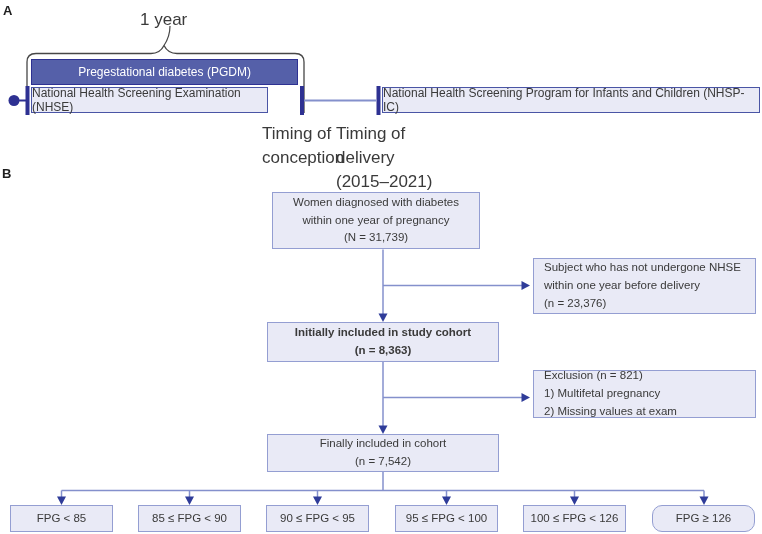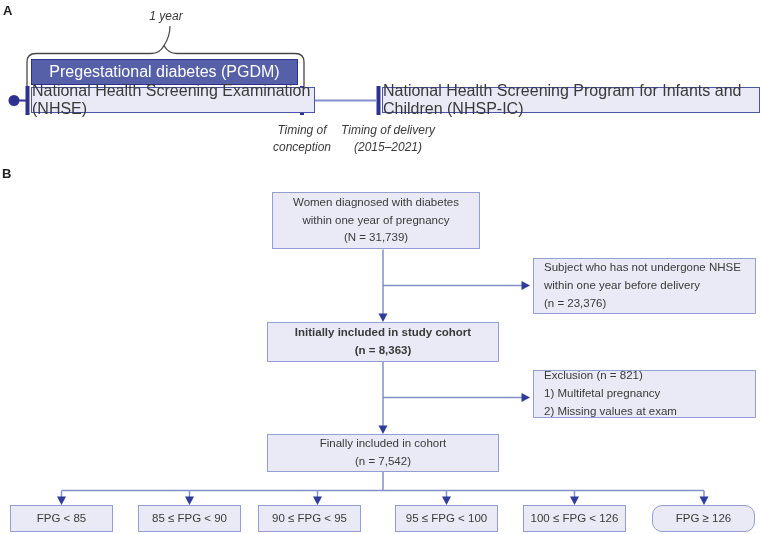--- a/index.html
+++ b/index.html
@@ -2,26 +2,26 @@
 <html style="--ink: #3a3a3a; --navy: #2e3192; --pgdm-fill: #5560a9; --pgdm-text: #ffffff; --timeline-border: #4a55a5; --box-border: #949ed2; --box-fill: #e9eaf6; --line: #8490cc; --arrow: #2f3c99; --brace: #474747;"><head>
 <meta charset="utf-8">
 <style>
   html,body{margin:0;padding:0;background:#fff;}
   .canvas{
     position:relative;width:762px;height:534px;background:#ffffff;overflow:hidden;
     font-family:"Liberation Sans","DejaVu Sans",sans-serif;color:var(--ink,#3a3a3a);
   }
   .abs{position:absolute;box-sizing:border-box;}
   .panel-label{font-weight:bold;font-size:13px;color:#1e1e1e;}
-  .lbl{font-size:12px;line-height:1.4;text-align:center;color:var(--ink);font-style:italic;}
+  .lbl{font-size:17px;line-height:1.4;text-align:left;color:var(--ink);}
   svg.layer{position:absolute;left:0;top:0;}
   .tbox{ 
     display:flex;align-items:center;justify-content:center;
     background:var(--box-fill);border:1.4px solid var(--timeline-border);
-    font-size:16px;color:var(--ink);
+    font-size:12px;color:var(--ink);
   }
   .tbox.pgdm{background:var(--pgdm-fill);border:1.6px solid var(--navy);color:var(--pgdm-text);}
   .fbox{ 
     display:flex;flex-direction:column;align-items:center;justify-content:center;
     background:var(--box-fill);border:1.4px solid var(--box-border);
     font-size:11.5px;line-height:1.55;text-align:center;color:var(--ink);
   }
   .fbox.left{align-items:flex-start;text-align:center;padding-left:10px;}
 </style>
 </head>
@@ -70,21 +70,21 @@
   </svg>
 
   <div class="abs panel-label" style="left:3px;top:3px;">A</div>
 
   <div class="abs lbl" style="left:140px;top:8px;width:52px;">1 year</div>
 
   <div class="abs tbox pgdm" style="left:31px;top:59px;width:267px;height:26px;">
     <span>Pregestational diabetes (PGDM)</span>
   </div>
 
-  <div class="abs tbox" style="left:31px;top:87px;width:284px;height:26px;">
+  <div class="abs tbox" style="left:31px;top:87px;width:237px;height:26px;">
     <span>National Health Screening Examination (NHSE)</span>
   </div>
 
   <div class="abs tbox" style="left:382px;top:87px;width:378px;height:26px;">
     <span>National Health Screening Program for Infants and Children (NHSP-IC)</span>
   </div>
 
   <div class="abs lbl" style="left:262px;top:122px;width:80px;">
     <div>Timing of</div>
     <div>conception</div>
@@ -124,21 +124,21 @@
     <div>Finally included in cohort</div>
     <div>(n = 7,542)</div>
   </div>
 
   <div class="abs fbox" style="left:10px;top:505px;width:103px;height:27px;">
     <span>FPG &lt; 85</span>
   </div>
   <div class="abs fbox" style="left:138px;top:505px;width:103px;height:27px;">
     <span>85 ≤ FPG &lt; 90</span>
   </div>
-  <div class="abs fbox" style="left:258px;top:505px;width:103px;height:27px;">
+  <div class="abs fbox" style="left:266px;top:505px;width:103px;height:27px;">
     <span>90 ≤ FPG &lt; 95</span>
   </div>
   <div class="abs fbox" style="left:395px;top:505px;width:103px;height:27px;">
     <span>95 ≤ FPG &lt; 100</span>
   </div>
   <div class="abs fbox" style="left:523px;top:505px;width:103px;height:27px;">
     <span>100 ≤ FPG &lt; 126</span>
   </div>
   <div class="abs fbox" style="left:652px;top:505px;width:103px;height:27px;border-radius:10px;">
     <span>FPG ≥ 126</span>

